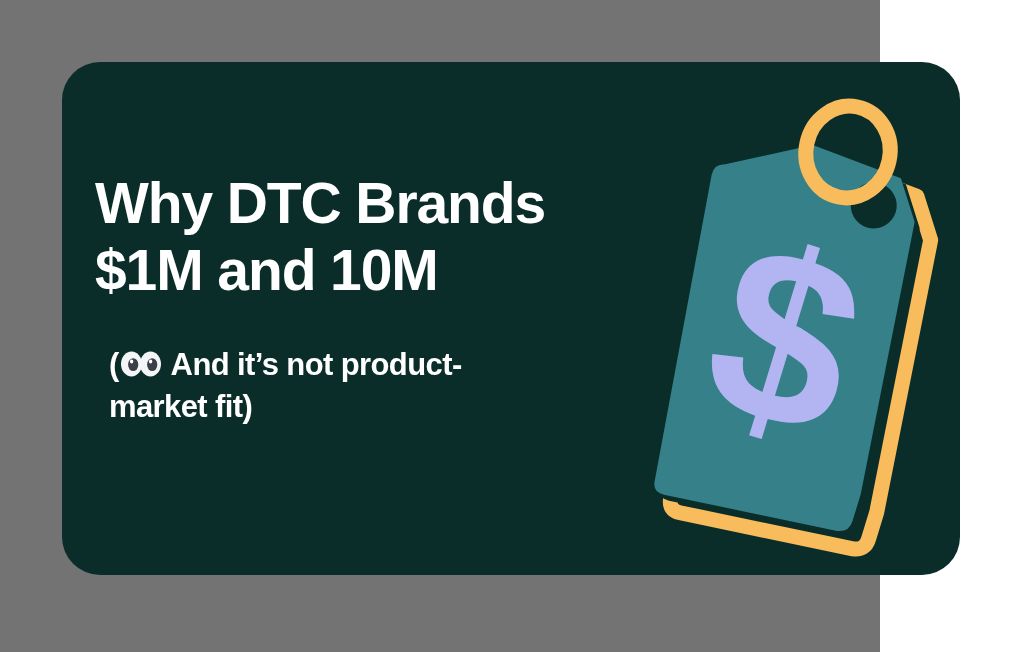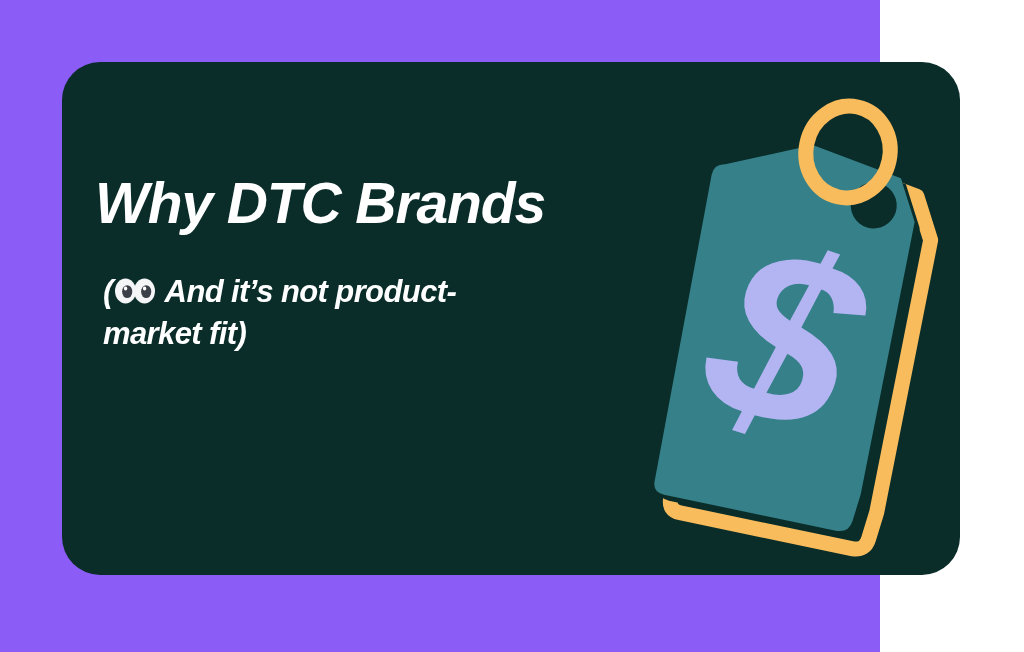--- a/index.html
+++ b/index.html
@@ -11,22 +11,21 @@
     width: 1024px;
     height: 652px;
     overflow: hidden;
     font-family: "Liberation Sans", sans-serif;
   }
 
   #canvas {
     position: relative;
     width: 880px;
     height: 652px;
-    background: #8b5cf6;
-    font-style: italic;
+    background: #737373;
   }
 
   
   #card {
     position: absolute;
     left: 62px;
     top: 62px;
     width: 898px;
     height: 513px;
     background: #0a2d2a;
@@ -47,21 +46,21 @@
     color: #ffffff;
     font-family: "Liberation Sans", sans-serif;
     font-size: 57px;
     font-weight: 700;
     line-height: 67px;
     letter-spacing: -1.1px;
     white-space: nowrap;
   }
 
   #subtitle {
-    margin: 8px;
+    margin: 14px;
     padding-top: 26px;
     color: #ffffff;
     font-family: "Liberation Sans", sans-serif;
     font-size: 31px;
     font-weight: 700;
     line-height: 42px;
     letter-spacing: -0.6px;
     width: 400px;
   }
 
@@ -90,20 +89,21 @@
 </head>
 <body>
 
 <div id="canvas">
 
   <div id="card">
 
     <div id="text-block">
 
       <h1 class="headline">Why DTC Brands</h1>
+      <h1 class="headline">$1M and 10M</h1>
 
       <p id="subtitle"><span>(</span><span class="eyes-icon"><svg viewBox="0 0 42 26" xmlns="http://www.w3.org/2000/svg">
             <ellipse cx="11.5" cy="13" rx="10.5" ry="12.5" fill="#f4f5f7"></ellipse>
             <ellipse cx="30.5" cy="13" rx="10.5" ry="12.5" fill="#f4f5f7"></ellipse>
             <ellipse cx="13.2" cy="13.6" rx="5.1" ry="6.4" fill="#3b3f47"></ellipse>
             <ellipse cx="32.2" cy="13.6" rx="5.1" ry="6.4" fill="#3b3f47"></ellipse>
             <ellipse cx="11.6" cy="10.4" rx="1.7" ry="2.0" fill="#ffffff"></ellipse>
             <ellipse cx="30.6" cy="10.4" rx="1.7" ry="2.0" fill="#ffffff"></ellipse>
           </svg></span><span> And it’s not product-market fit)</span></p>
     </div>

